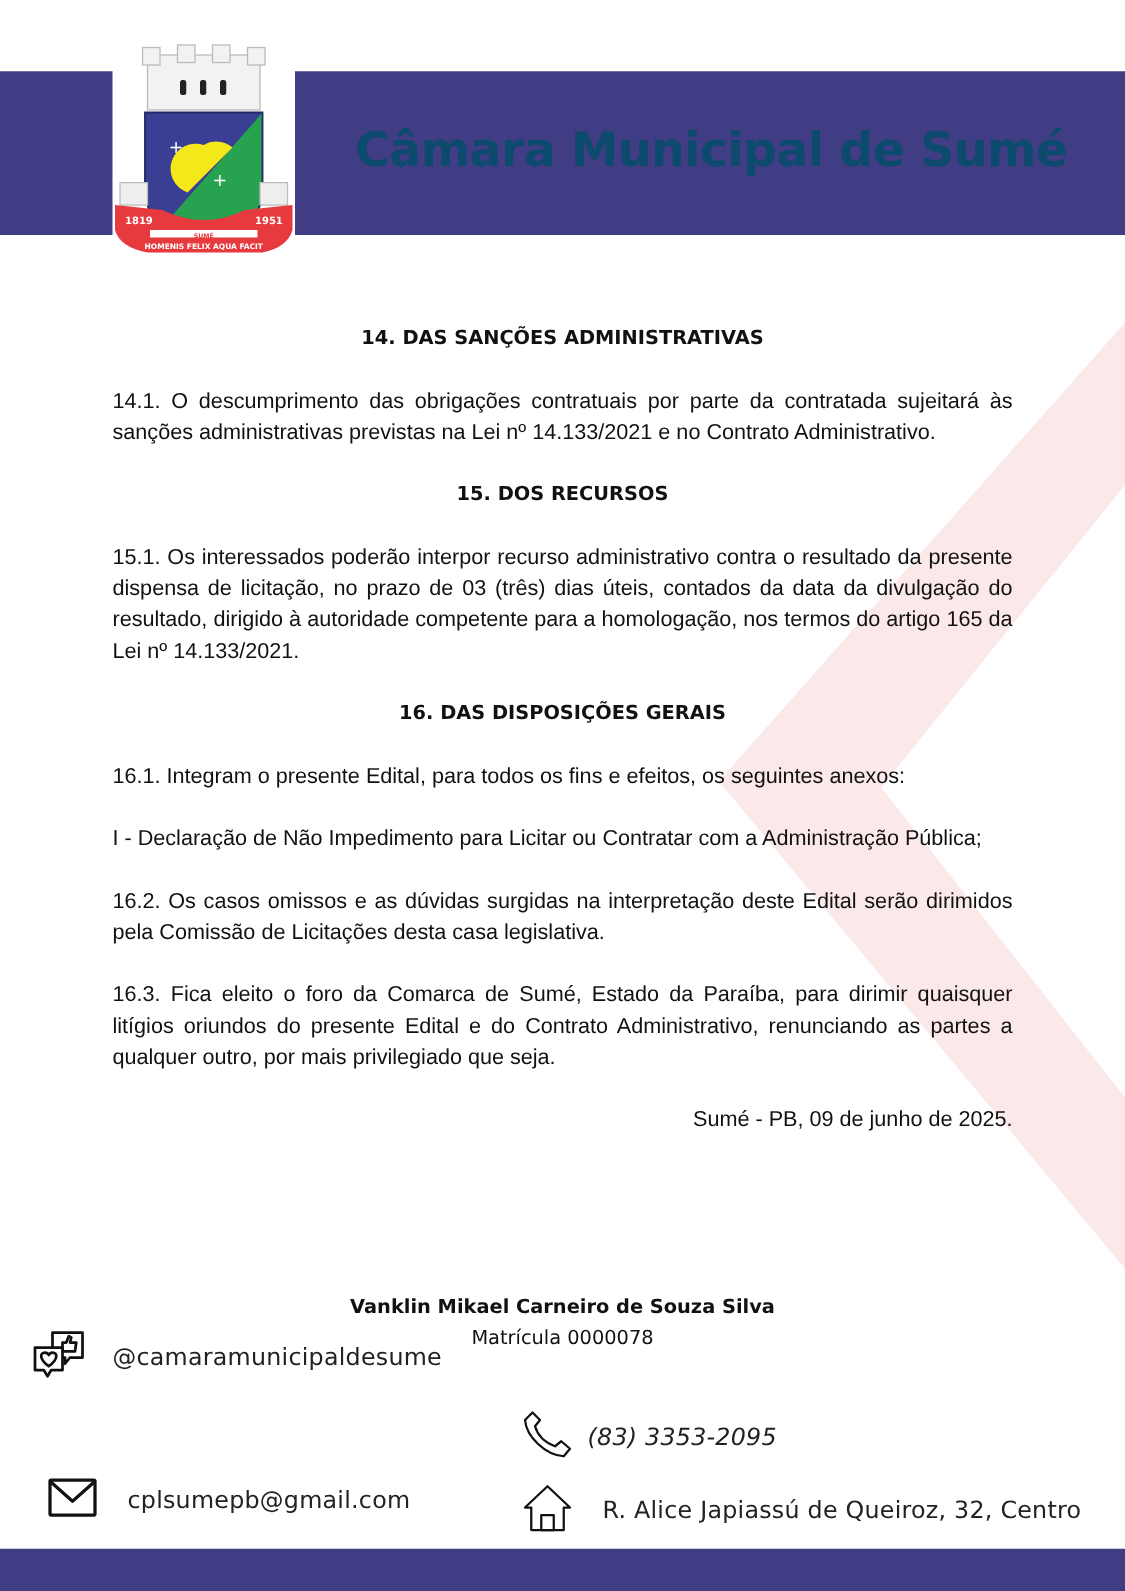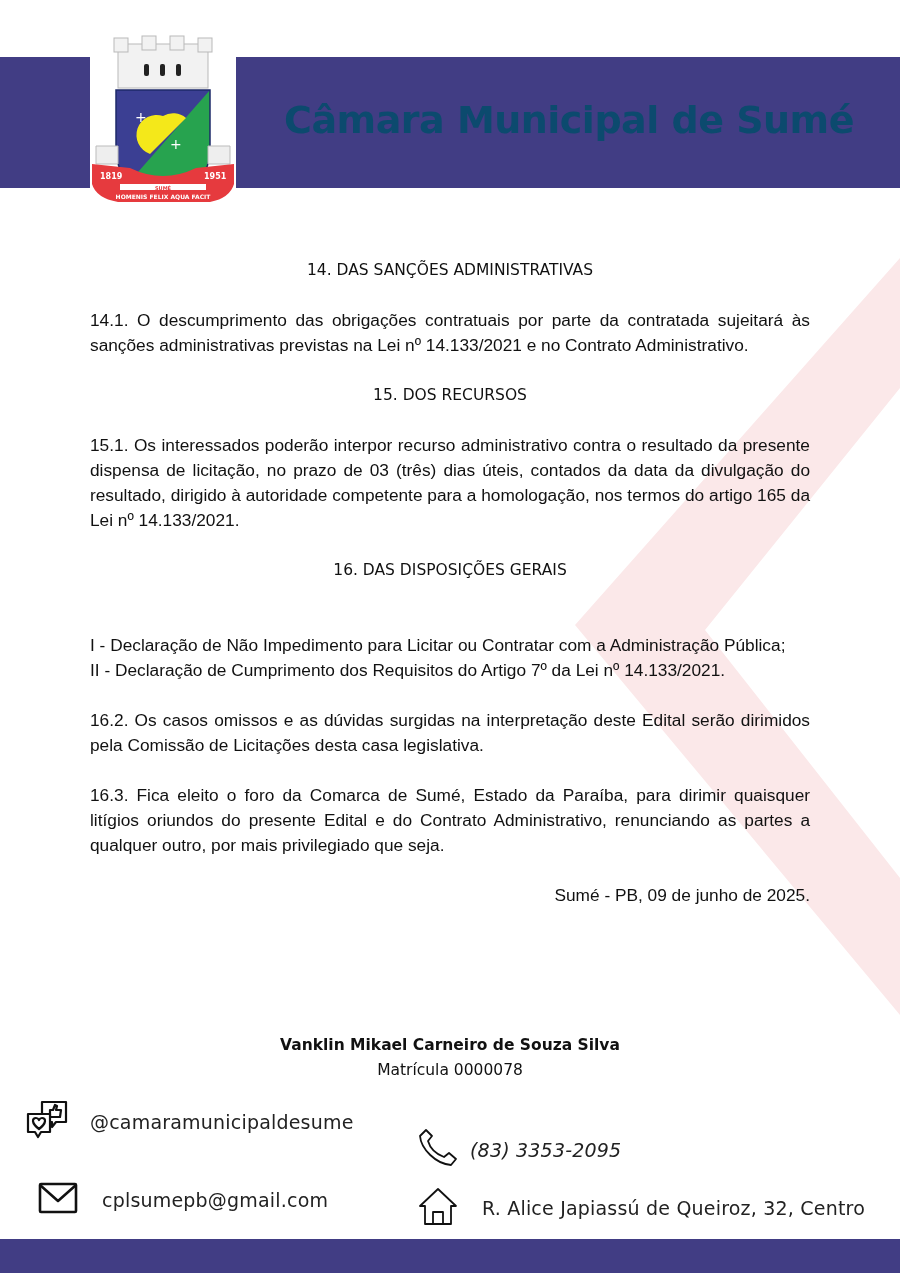--- a/index.html
+++ b/index.html
@@ -22,40 +22,40 @@
       color: #0c4a6e; font-family: "DejaVu Sans", sans-serif; font-weight: bold;
       font-size: 38px; letter-spacing: -0.5px; white-space: nowrap;
     }
 
     .content {
       position: absolute; left: 90px; top: 258px; width: 720px; z-index: 3;
       font-family: "Liberation Sans", sans-serif; font-size: 17.3px; line-height: 25px;
       color: #111;
     }
     .section-title {
-      text-align: center; font-weight: normal; font-family: "DejaVu Sans", sans-serif;
+      text-align: center; font-weight: bold; font-family: "DejaVu Sans", sans-serif;
       font-size: 15.5px; line-height: 25px;
     }
     .para { text-align: justify; }
     .gap { height: 25px; }
     .date { text-align: right; }
 
     .signature {
       position: absolute; left: 0; width: 900px; top: 1033px; z-index: 3;
       text-align: center; font-family: "DejaVu Sans", sans-serif; font-size: 15.5px; line-height: 25px;
     }
     .sig-name { font-weight: bold; }
     .sig-role { font-style: italic; }
 
     .contact { position: absolute; z-index: 3; display: flex; align-items: center; }
     .contact-text {
       font-family: "DejaVu Sans", sans-serif; font-size: 19px; color: #222; white-space: nowrap;
       letter-spacing: 0.2px;
     }
-    .c-social { left: 26px; top: 1100px; }
+    .c-social { left: 26px; top: 1064px; }
     .c-email { left: 38px; top: 1182px; }
     .c-phone { left: 418px; top: 1128px; font-style: italic; }
     .c-address { left: 418px; top: 1186px; }
     .icon { display: inline-block; flex: 0 0 auto; }
 
     .footer-bar {
       position: absolute; left: 0; top: 1239px; width: 900px; height: 34px;
       background: #413d84; z-index: 1;
     }
   </style>
@@ -118,23 +118,23 @@
   <p class="para">14.1. O descumprimento das obrigações contratuais por parte da contratada sujeitará às sanções administrativas previstas na Lei nº 14.133/2021 e no Contrato Administrativo.</p>
   <div class="gap"></div>
 
   <div class="section-title">15. DOS RECURSOS</div>
   <div class="gap"></div>
   <p class="para">15.1. Os interessados poderão interpor recurso administrativo contra o resultado da presente dispensa de licitação, no prazo de 03 (três) dias úteis, contados da data da divulgação do resultado, dirigido à autoridade competente para a homologação, nos termos do artigo 165 da Lei nº 14.133/2021.</p>
   <div class="gap"></div>
 
   <div class="section-title">16. DAS DISPOSIÇÕES GERAIS</div>
   <div class="gap"></div>
+  <p class="para">16.1. Integram o presente Edital, para todos os fins e efeitos, os seguintes anexos:</p>
   <div class="gap"></div>
   <p class="para">I - Declaração de Não Impedimento para Licitar ou Contratar com a Administração Pública;</p>
-  <p class="para">II - Declaração de Cumprimento dos Requisitos do Artigo 7º da Lei nº 14.133/2021.</p>
   <div class="gap"></div>
   <p class="para">16.2. Os casos omissos e as dúvidas surgidas na interpretação deste Edital serão dirimidos pela Comissão de Licitações desta casa legislativa.</p>
   <div class="gap"></div>
   <p class="para">16.3. Fica eleito o foro da Comarca de Sumé, Estado da Paraíba, para dirimir quaisquer litígios oriundos do presente Edital e do Contrato Administrativo, renunciando as partes a qualquer outro, por mais privilegiado que seja.</p>
   <div class="gap"></div>
   <p class="date">Sumé - PB, 09 de junho de 2025.</p>
 </div>
 
 <div class="signature">
   <div class="sig-name">Vanklin Mikael Carneiro de Souza Silva</div>

